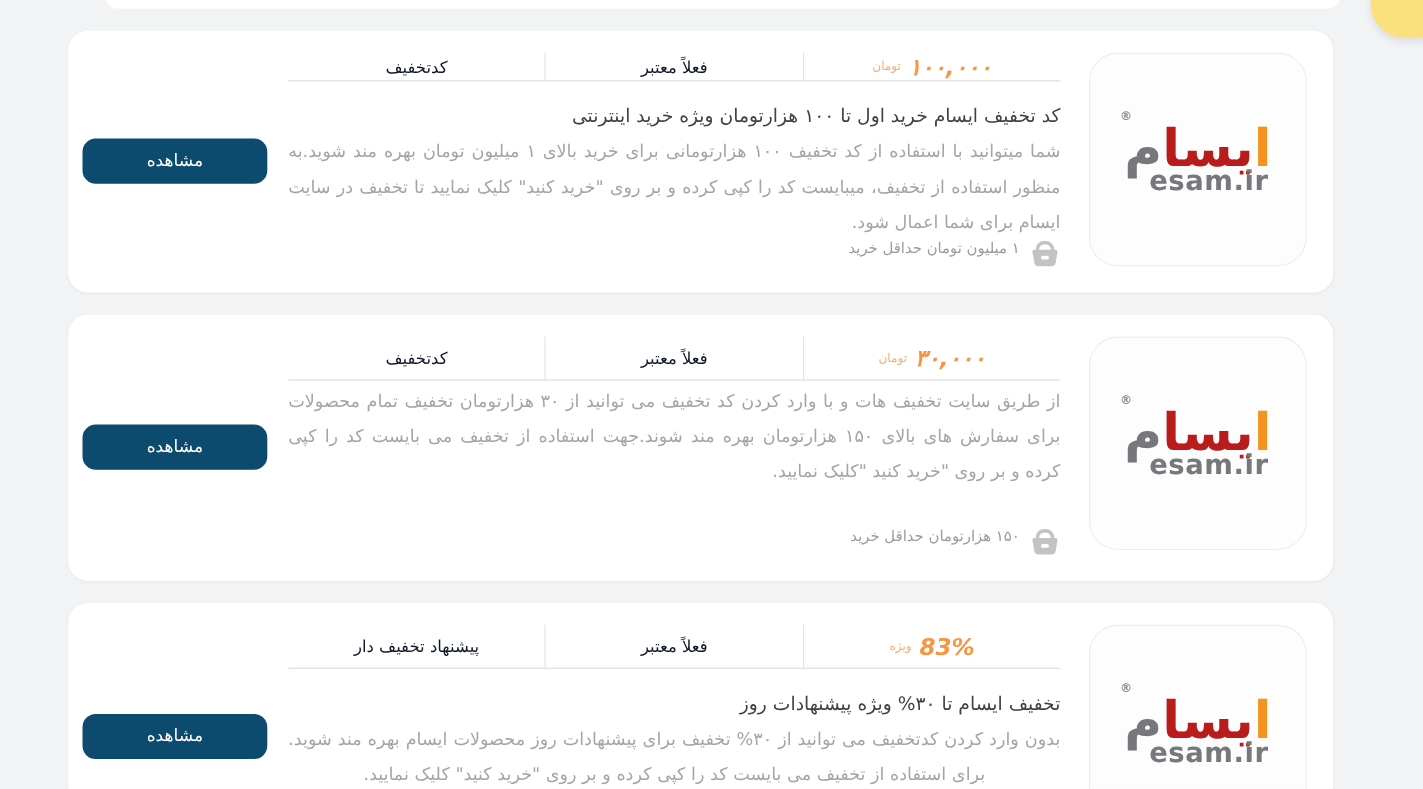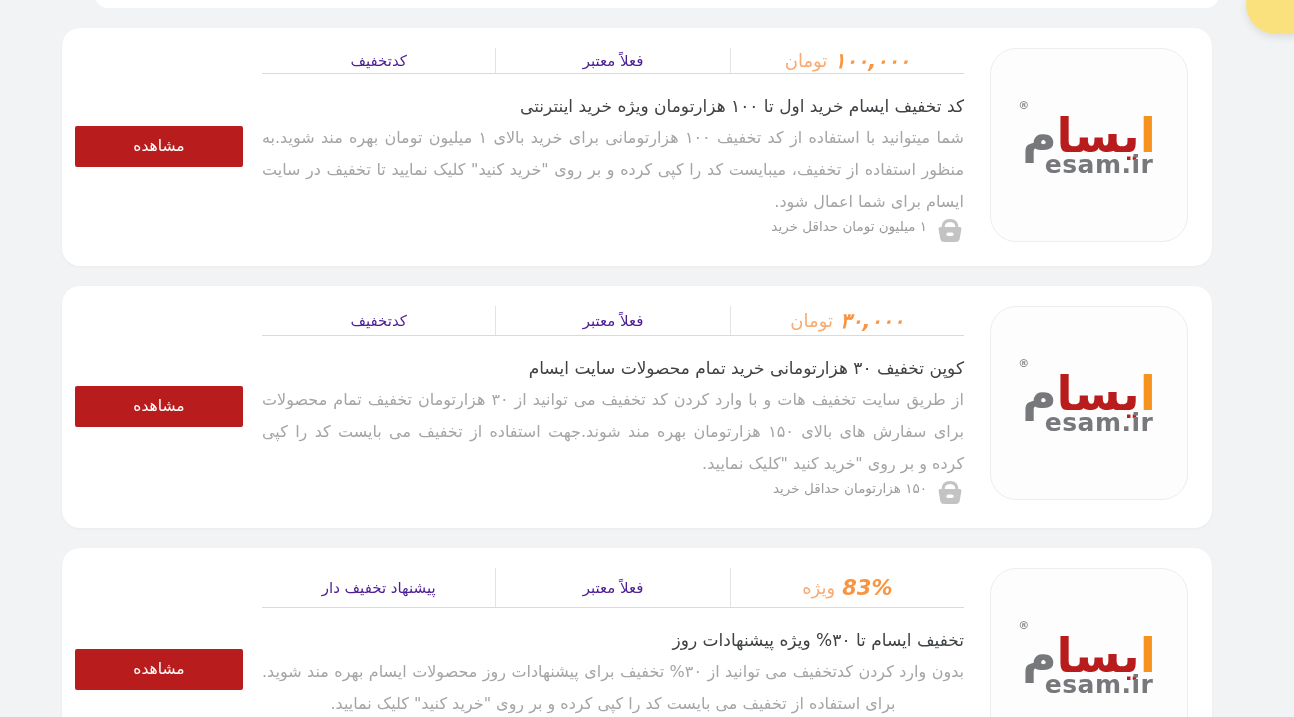--- a/index.html
+++ b/index.html
@@ -54,40 +54,40 @@
   .logo-en {
     margin-top: -9px; font-size: 25px; font-weight: bold; color: #77787b;
     letter-spacing: 0.5px; transform: translateX(10px); direction: ltr;
   }
 
   
   .content { width: 702px; margin-right: 26px; margin-left: 19px; display: flex; flex-direction: column; }
   .meta-row { display: flex; height: 40px; border-bottom: 1px solid #dadada; }
   .meta { flex: 1; display: flex; align-items: center; justify-content: center; }
   .meta.with-divider { border-left: 1px solid #e3e3e5; }
-  .meta-label { color: #4c1d95; font-size: 15px; }
+  .meta-label { color: #0f172a; font-size: 15px; }
   .price { gap: 7px; direction: rtl; }
   .amount { color: #f99440; font-size: 21px; font-weight: bold; font-style: italic; }
-  .amount-unit { color: #f9aa70; font-size: 18px; }
+  .amount-unit { color: #f9aa70; font-size: 11px; }
 
   .title { margin-top: 19px; font-size: 17px; line-height: 26px; font-weight: normal; color: #3f4245; text-align: right; }
   .desc  { margin-top: 3px; font-size: 16px; line-height: 32px; color: #a5a5a8; text-align: justify; }
   .desc.center-last { text-align-last: center; }
 
   .min-row {
     margin-top: auto; display: flex; align-items: flex-start; gap: 9px;
     color: #9b9b9b; font-size: 13.5px;
   }
   .basket { display: inline-flex; }
 
   
   .btn-col { flex: none; width: 168px; display: flex; align-items: center; justify-content: center; }
   .view-btn {
-    width: 168px; height: 41px; border: none; border-radius: 2px;
-    background: #b91c1c; color: #ffffff; font-size: 15.5px;
+    width: 168px; height: 41px; border: none; border-radius: 12px;
+    background: #0c4a6e; color: #ffffff; font-size: 15.5px;
     font-family: "DejaVu Sans", "Liberation Sans", sans-serif;
     cursor: pointer;
   }
 </style>
 </head>
 <body>
 
 <div class="top-partial"></div>
 <div class="chat-widget"></div>
 
@@ -146,21 +146,20 @@
           <span class="amount">۳۰,۰۰۰</span>
           <span class="amount-unit">تومان</span>
         </div>
         <div class="meta with-divider">
           <span class="meta-label">فعلاً معتبر</span>
         </div>
         <div class="meta">
           <span class="meta-label">کدتخفیف</span>
         </div>
       </div>
-      <h2 class="title">کوپن تخفیف ۳۰ هزارتومانی خرید تمام محصولات سایت ایسام</h2>
       <p class="desc">از طریق سایت تخفیف هات و با وارد کردن کد تخفیف می توانید از ۳۰ هزارتومان تخفیف تمام محصولات برای سفارش های بالای ۱۵۰ هزارتومان بهره مند شوند.جهت استفاده از تخفیف می بایست کد را کپی کرده و بر روی "خرید کنید "کلیک نمایید.</p>
       <div class="min-row">
         <span class="basket">
           <svg width="28" height="26" viewBox="0 0 28 26">
             <path d="M7 10 C7 4.5 9.5 2.5 14 2.5 C18.5 2.5 21 4.5 21 10" fill="none" stroke="#c3c3c3" stroke-width="3" stroke-linecap="round"></path>
             <path d="M4.5 9 h19 c1.5 0 2.1 1 1.9 2.2 l-1.7 9.6 c-0.4 2.3 -1.8 3.2 -4 3.2 h-11.4 c-2.2 0 -3.6 -0.9 -4 -3.2 l-1.7 -9.6 C2.4 10 3 9 4.5 9 Z" fill="#c3c3c3"></path>
             <rect x="10.4" y="14.6" width="7.2" height="3.4" rx="1.7" fill="#ffffff"></rect>
           </svg>
         </span>
         <span class="min-text">۱۵۰ هزارتومان حداقل خرید</span>

